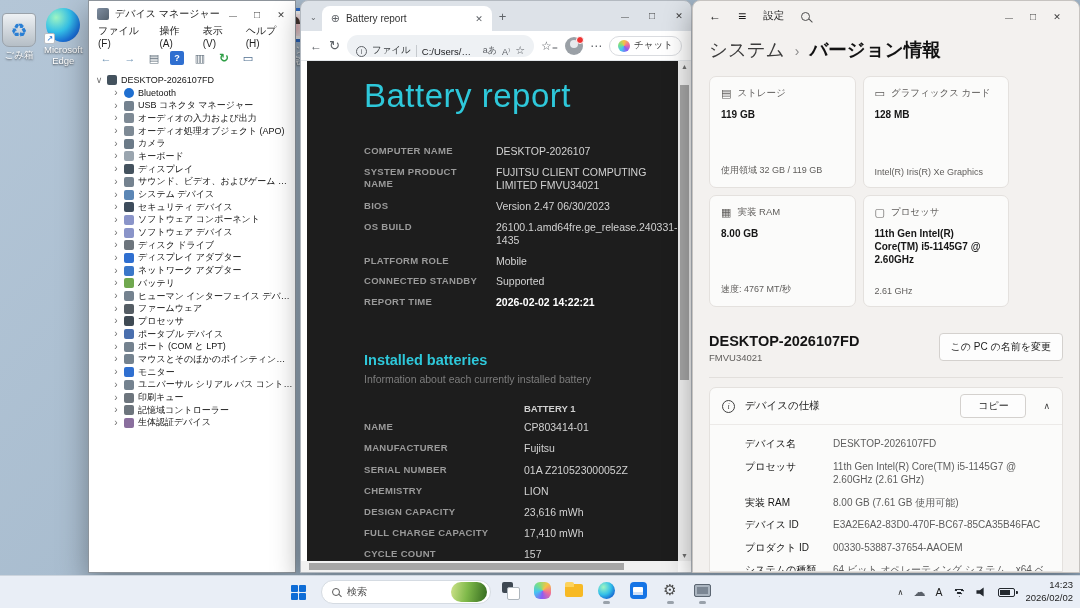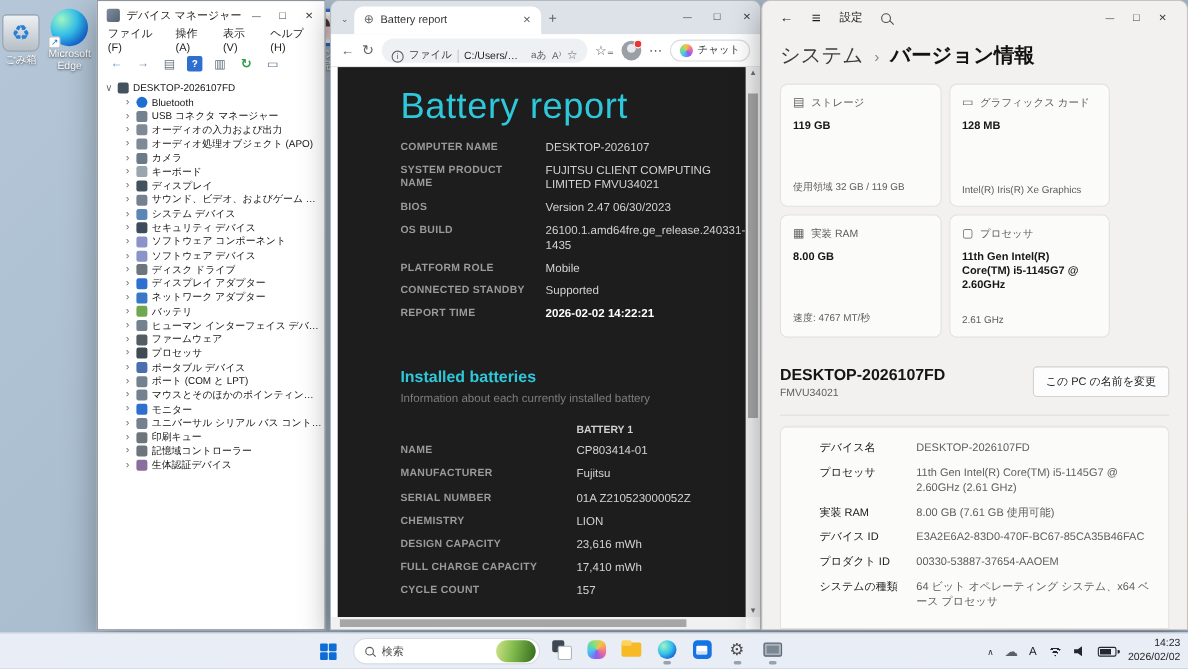--- a/index.html
+++ b/index.html
@@ -118,21 +118,21 @@
   .avatar{width:18px;height:18px;border-radius:50%;background:#9aa0a6;position:relative;flex:none}
   .avatar::before{content:"";position:absolute;left:5px;top:3px;width:8px;height:8px;border-radius:50%;background:#e8eaed}
   .avatar::after{content:"";position:absolute;right:-1px;top:-1px;width:6px;height:6px;border-radius:50%;background:#e33;border:1px solid #fff}
   .dots-ico{color:#5f6368;font-size:12px}
   .dots-ico::before{content:"⋯"}
   .chatbtn{height:20px;border:1px solid #dadce0;border-radius:10px;display:flex;align-items:center;gap:4px;padding:0 8px;font-size:9.5px;color:#333;background:#fff;flex:none}
   .cicon{width:12px;height:12px;border-radius:50%;background:conic-gradient(#f6c344,#ee6d9a,#8a5cf5,#44c5f1,#7ee081,#f6c344)}
   .bcontent{flex:1;position:relative;background:#fff;overflow:hidden}
   .page{position:absolute;left:6px;right:13px;top:0;bottom:11px;background:#1d1d1d;overflow:hidden;padding:16px 10px 0 57px}
   .report-title{font-size:33px;font-weight:300;color:#2ec8da;letter-spacing:.5px}
-  .fields{margin-top:13px;display:grid;grid-template-columns:122px 180px;column-gap:10px;row-gap:7px}
+  .fields{margin-top:30px;display:grid;grid-template-columns:122px 180px;column-gap:10px;row-gap:7px}
   .flabel{color:#9a9a9a;font-weight:bold;font-size:9.5px;letter-spacing:.3px;line-height:1.3}
   .fvalue{color:#d2d2d2;font-size:10.5px;line-height:1.3}
   .fvalue.i-strong{color:#fff;font-weight:bold}
   .ib-head{margin-top:42px;color:#2ec8da;font-weight:bold;font-size:14.5px}
   .ib-sub{margin-top:5px;color:#7d7d7d;font-size:10.5px}
   .btable{margin-top:18px;display:grid;grid-template-columns:152px 160px;column-gap:8px;row-gap:7.5px}
   .bcol{color:#d0d0d0;font-weight:bold;font-size:9.5px}
   .vscroll{position:absolute;right:0;top:0;bottom:11px;width:13px;background:#f1f1f1}
   .vthumb{position:absolute;left:2px;right:2px;top:24px;height:295px;background:#a6a6a6}
   .varr{position:absolute;left:0;right:0;height:11px;color:#707070;font-size:7px;text-align:center;line-height:11px}
@@ -651,20 +651,26 @@
     </div>
     <div class="devname">
       <div class="dn-left">
         <div class="dn-name">DESKTOP-2026107FD</div>
         <div class="dn-model">FMVU34021</div>
       </div>
       <button class="rename">この PC の名前を変更</button>
     </div>
     <div class="s-div"></div>
     <div class="expander">
+      <div class="exp-head">
+        <span class="exp-info"></span>
+        <span class="exp-title">デバイスの仕様</span>
+        <button class="copybtn">コピー</button>
+        <span class="exp-chev"></span>
+      </div>
       <div class="exp-body">
 
           <span class="sp-label">デバイス名</span>
           <span class="sp-value">DESKTOP-2026107FD</span>
 
           <span class="sp-label">プロセッサ</span>
           <span class="sp-value">11th Gen Intel(R) Core(TM) i5-1145G7 @ 2.60GHz (2.61 GHz)</span>
 
           <span class="sp-label">実装 RAM</span>
           <span class="sp-value">8.00 GB (7.61 GB 使用可能)</span>

